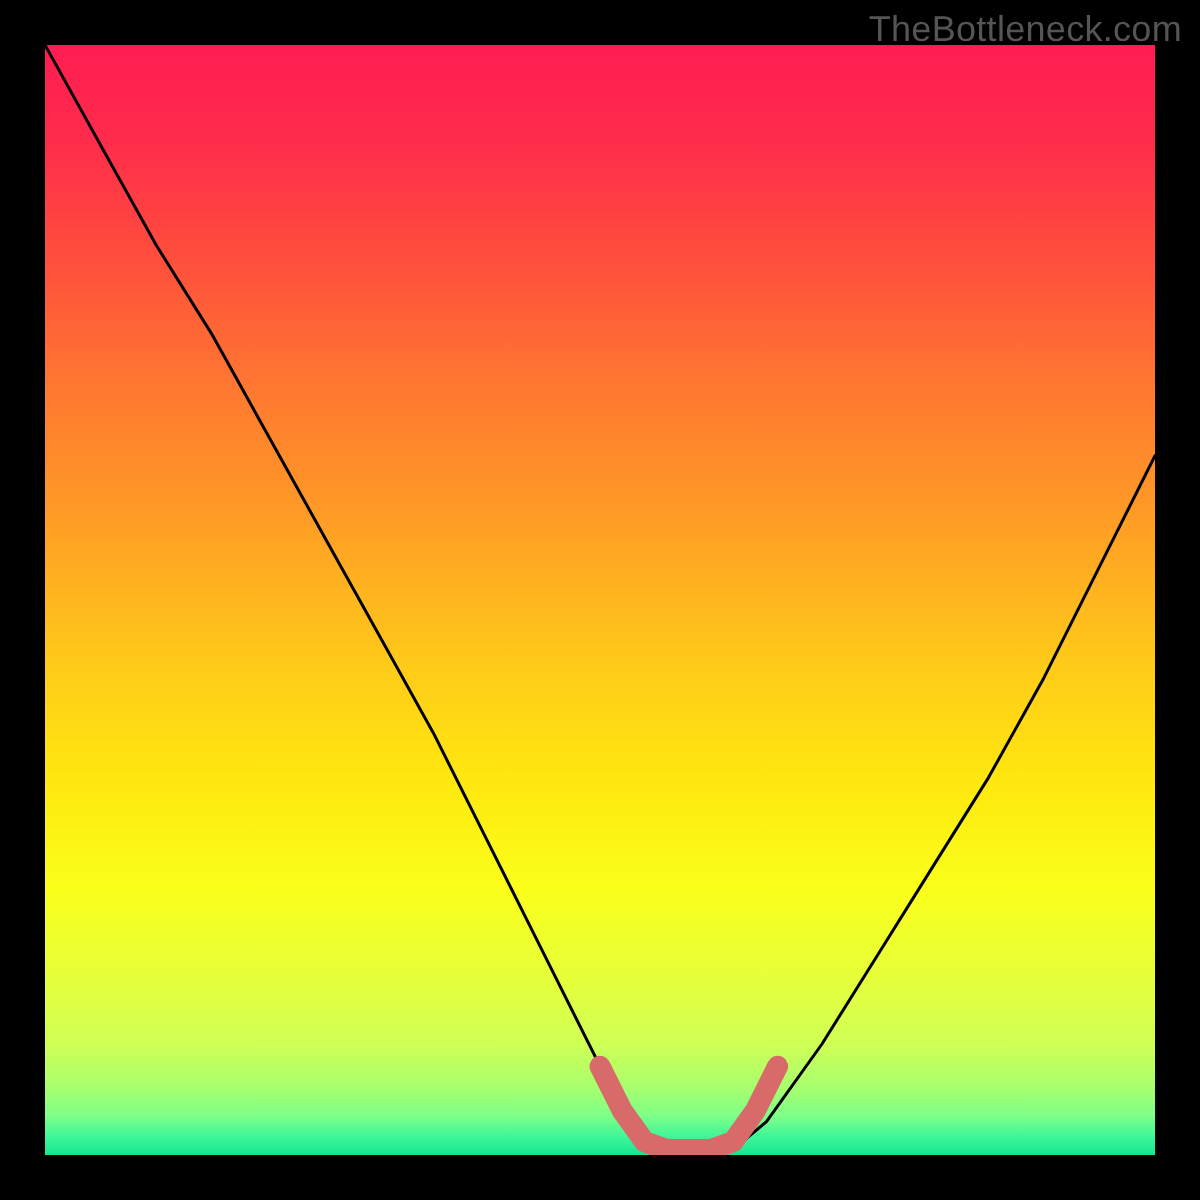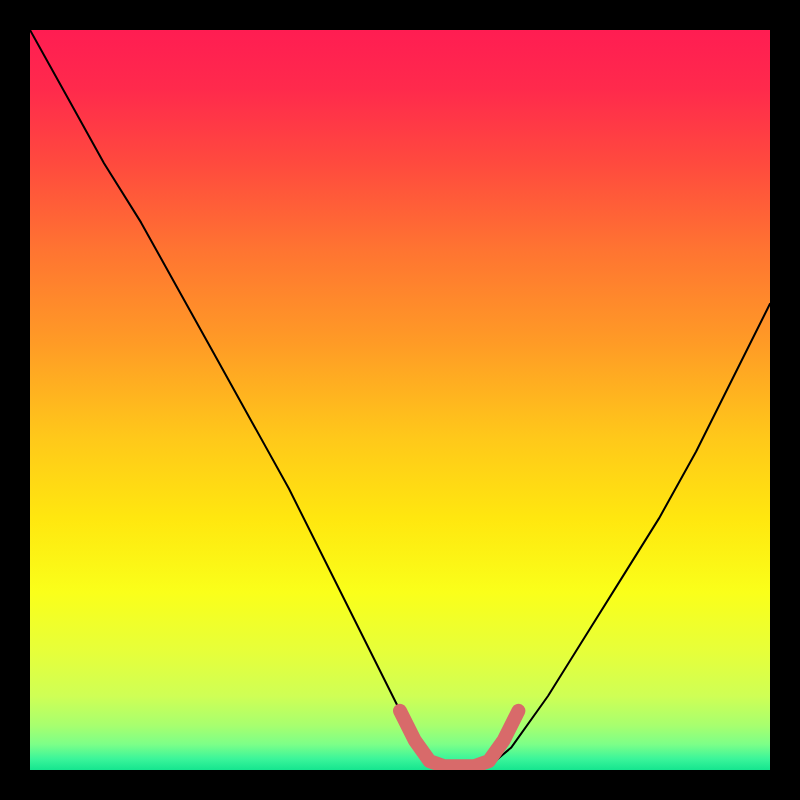--- a/index.html
+++ b/index.html
@@ -58,13 +58,14 @@
             <stop offset="96.5%" stop-color="#7dff88"></stop>
             <stop offset="98.5%" stop-color="#3bf59a"></stop>
             <stop offset="100%" stop-color="#15e58f"></stop>
           </linearGradient>
       </defs>
       <rect id="bg-rect" x="0" y="0" width="740" height="740" fill="url(#bg-grad)"></rect>
       <path id="curve-path" fill="none" stroke-width="2" stroke-linecap="round" stroke-linejoin="round" d="M0.00 0.00 L37.00 66.60 L74.00 133.20 L111.00 192.40 L148.00 259.00 L185.00 325.60 L222.00 392.20 L259.00 458.80 L296.00 532.80 L333.00 606.80 L370.00 680.80 L392.20 717.80 L414.40 736.30 L436.60 736.30 L458.80 736.30 L481.00 717.80 L518.00 666.00 L555.00 606.80 L592.00 547.60 L629.00 488.40 L666.00 421.80 L703.00 347.80 L740.00 273.80" stroke="#000000"></path>
       <path id="highlight-path" fill="none" stroke-width="14" stroke-linecap="round" stroke-linejoin="round" d="M370.00 680.80 L384.80 710.40 L399.60 731.12 L414.40 736.30 L429.20 736.30 L444.00 736.30 L458.80 731.12 L473.60 710.40 L488.40 680.80" stroke="#d86a6a"></path>
     </svg>
   </div>
+  <div class="watermark">TheBottleneck.com</div>
 </div>
 
 </body></html>

